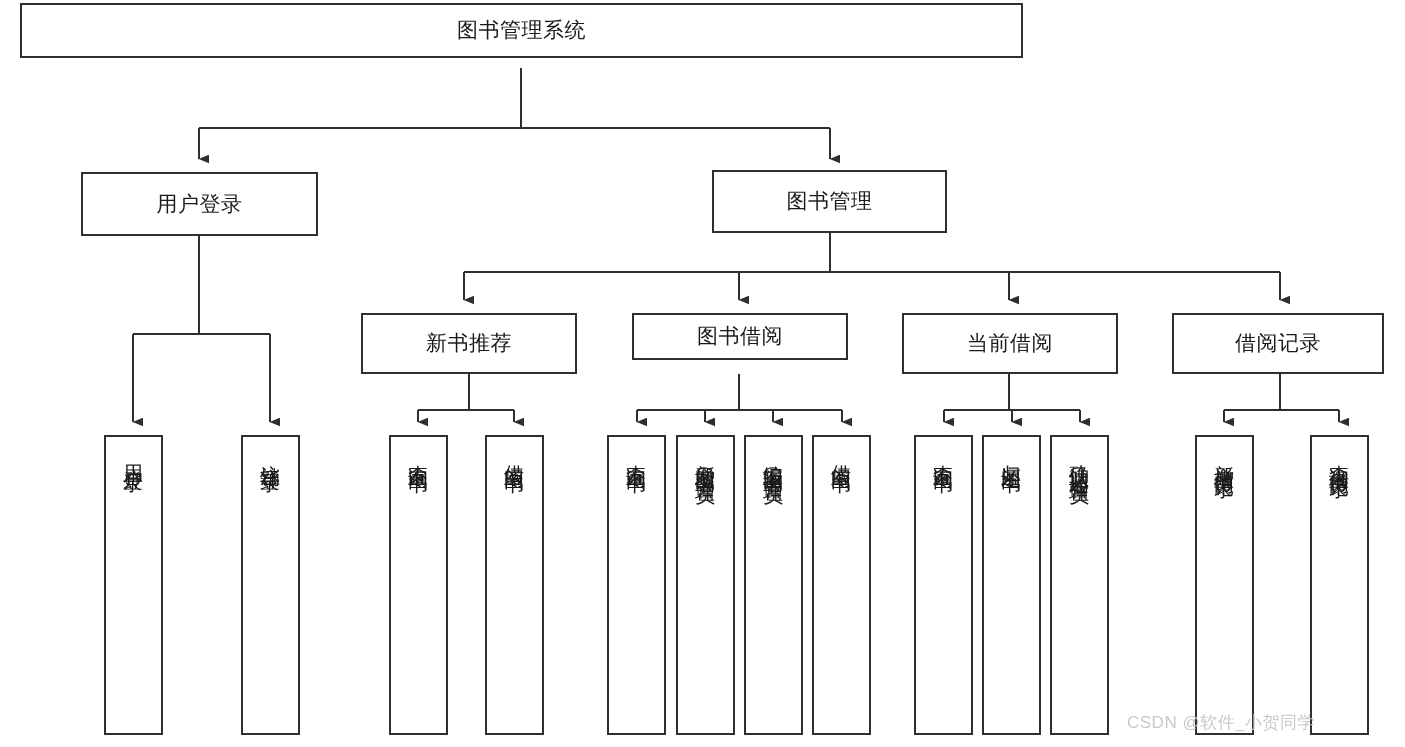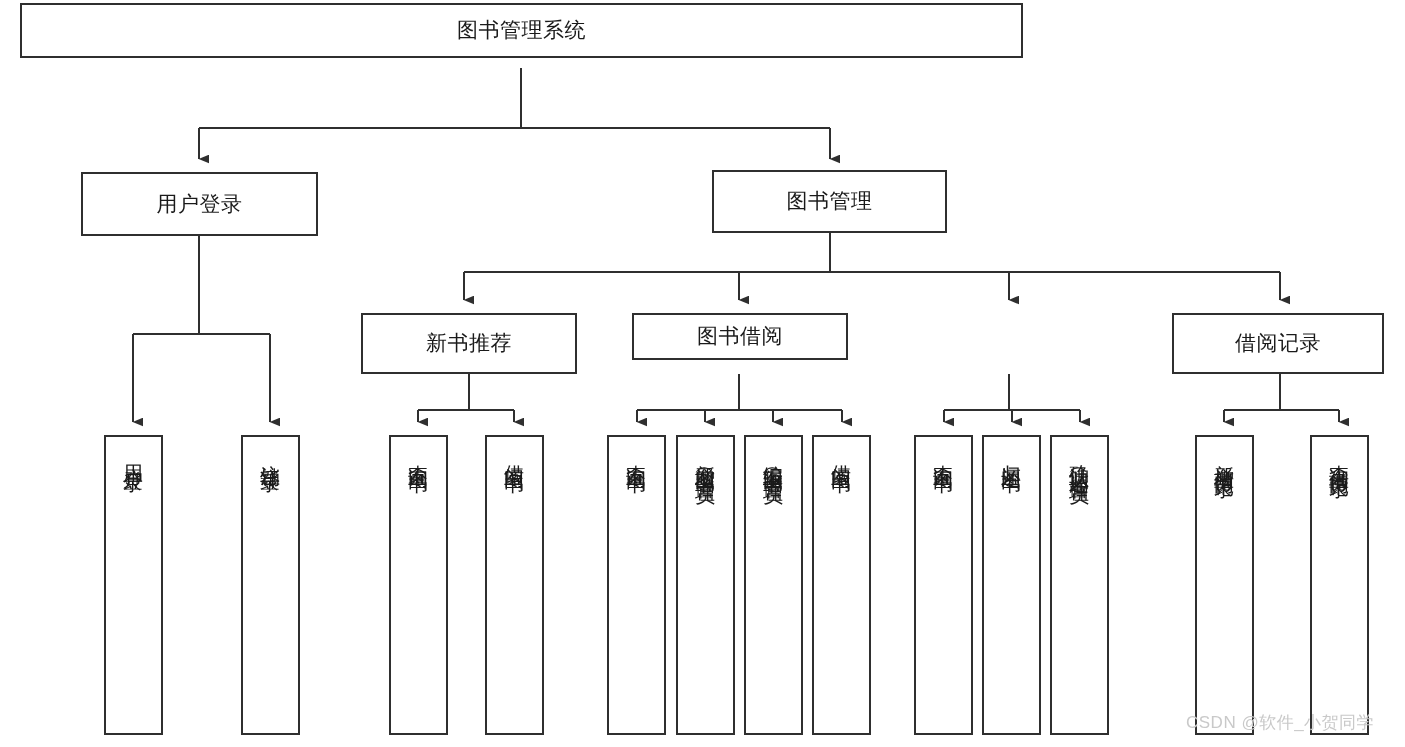--- a/index.html
+++ b/index.html
@@ -50,21 +50,21 @@
     writing-mode: vertical-rl;
     text-orientation: upright;
     font-size: 20px;
     letter-spacing: 3px;
     line-height: 1;
     white-space: normal;
     max-height: 282px;
   }
   .watermark {
     position: absolute;
-    left: 1186px;
+    left: 1127px;
     top: 711px;
     font-size: 17px;
     color: #c9c9c9;
     letter-spacing: 0.5px;
     white-space: nowrap;
     user-select: none;
   }
 </style>
 </head>
 <body>
@@ -131,20 +131,23 @@
   <div class="node" style="left:712px; top:170px; width:235px; height:63px;">
     <span class="node-label">图书管理</span>
   </div>
 
   <div class="node" style="left:361px; top:313px; width:216px; height:61px;">
     <span class="node-label">新书推荐</span>
   </div>
   <div class="node" style="left:632px; top:313px; width:216px; height:47px;">
     <span class="node-label">图书借阅</span>
   </div>
+  <div class="node" style="left:902px; top:313px; width:216px; height:61px;">
+    <span class="node-label">当前借阅</span>
+  </div>
   <div class="node" style="left:1172px; top:313px; width:212px; height:61px;">
     <span class="node-label">借阅记录</span>
   </div>
 
   <div class="node vertical" style="left:104px; top:435px; width:59px; height:300px;">
     <span class="node-label">用户登录</span>
   </div>
   <div class="node vertical" style="left:241px; top:435px; width:59px; height:300px;">
     <span class="node-label">注销登录</span>
   </div>

